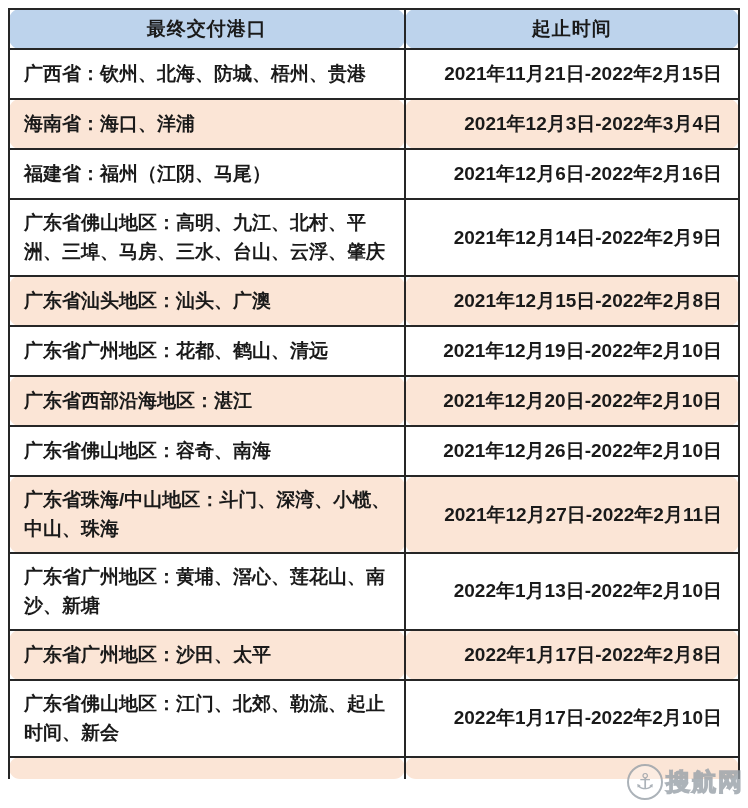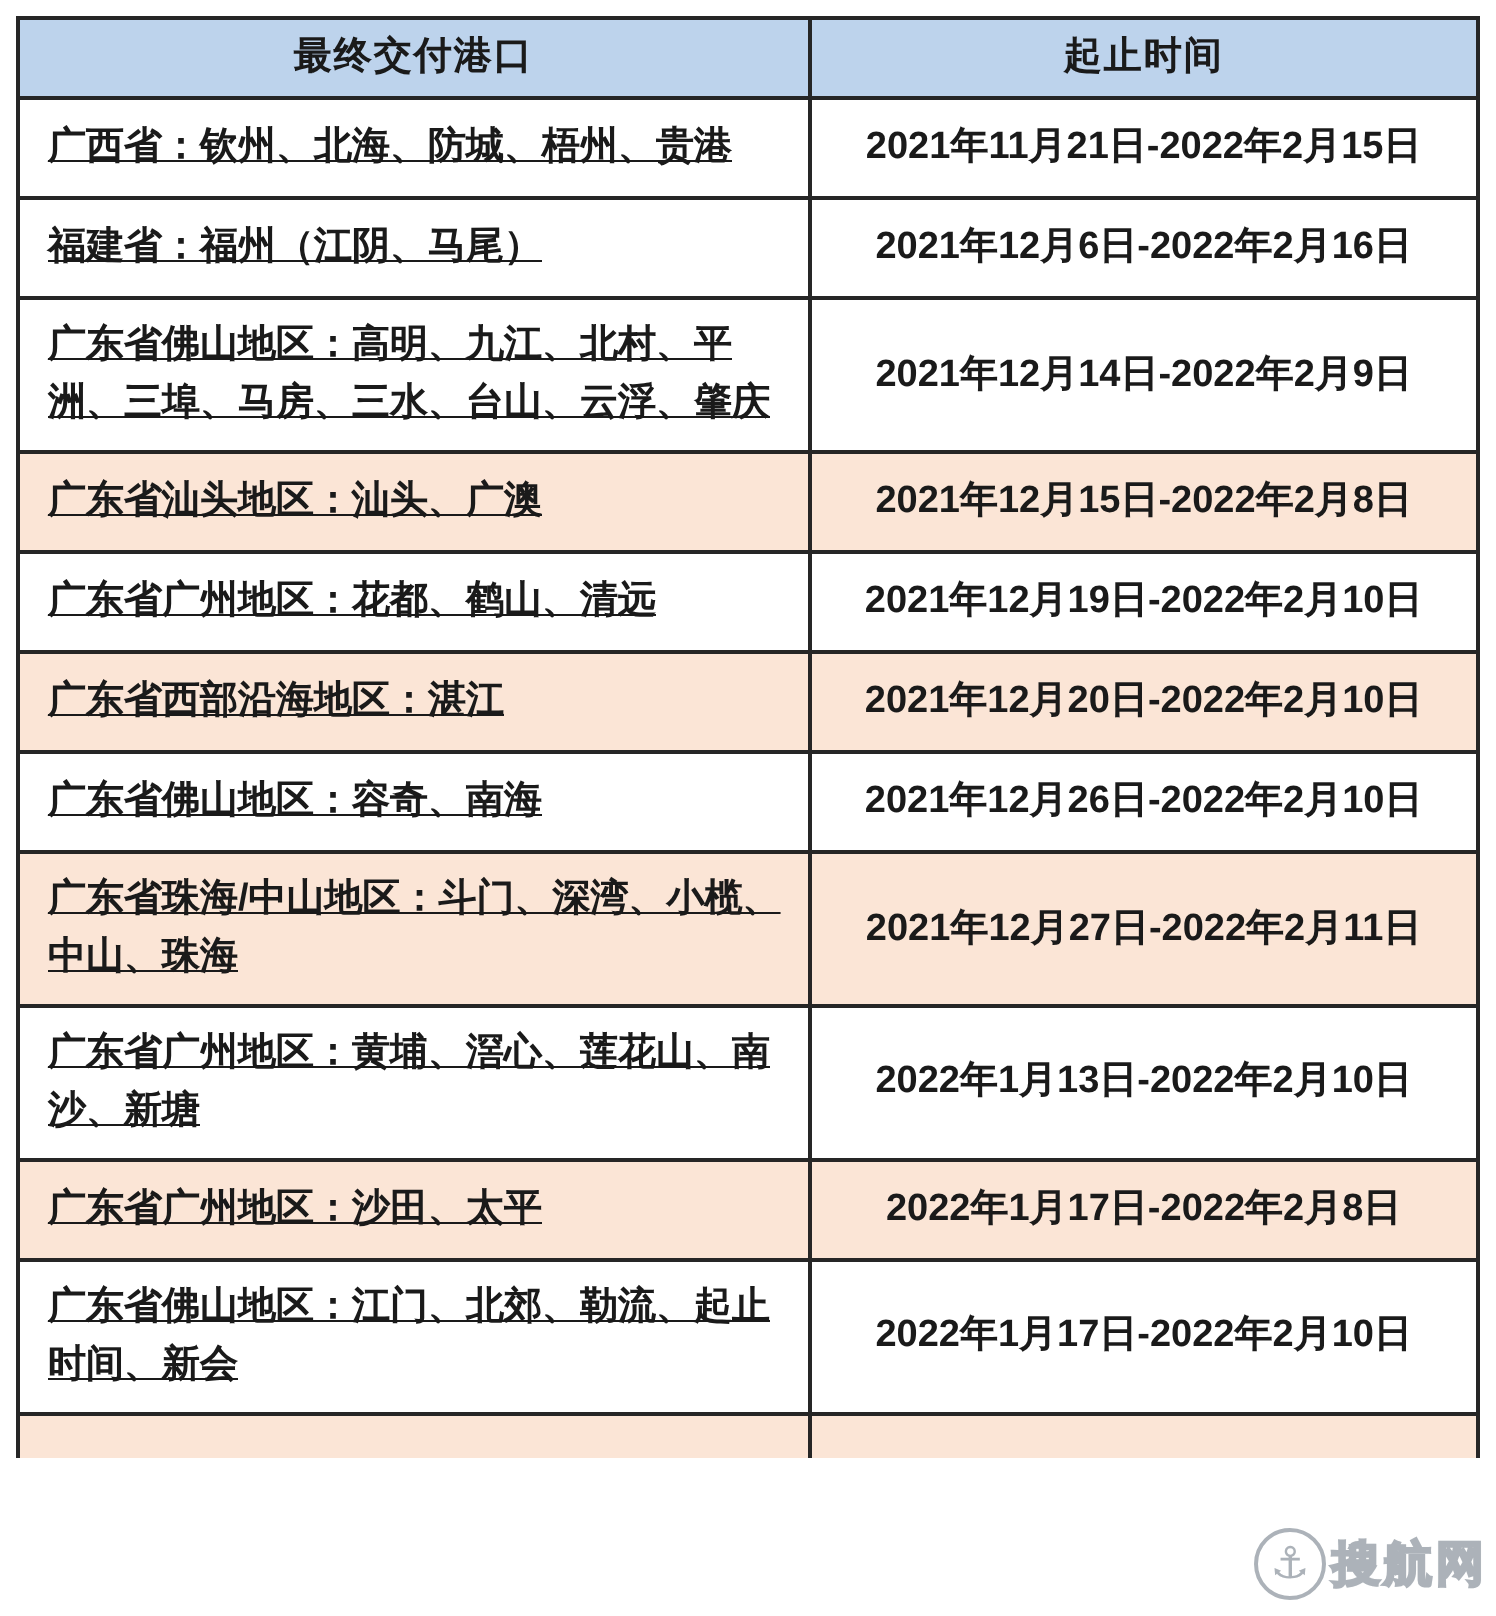--- a/index.html
+++ b/index.html
@@ -3,21 +3,21 @@
 <meta charset="utf-8">
 <style>
   :root {
     --header-bg: #BDD3EC;
     --shade-bg: #FBE5D6;
     --row-bg: #FFFFFF;
     --border: #262626;
     --text: #1A1A1A;
     --watermark: #98A0A8;
   }
-  * { margin: 0; padding: 0; box-sizing: border-box; }
+  * { margin: 0; padding: 0; box-sizing: border-box; border-radius: 11px; }
   html, body {
     width: 748px; height: 808px;
     overflow: hidden;
     background: #FFFFFF;
     font-family: "Liberation Sans", "DejaVu Sans", sans-serif;
   }
   .page { padding: 8px 8px 0 8px; position: relative; width: 748px; height: 808px; overflow: hidden; }
   table.port-table {
     width: 732px;
     border-collapse: collapse;
@@ -34,22 +34,22 @@
     vertical-align: middle;
   }
   .port-table th {
     background: var(--header-bg);
     height: 40px;
     text-align: center;
     letter-spacing: 1px;
   }
   .port-table td { background: var(--row-bg); height: 50px; }
   .port-table tr.shade td { background: var(--shade-bg); }
-  .port-table td.port { text-align: left; padding: 8px 10px 8px 14px; text-decoration: underline; }
-  .port-table td.time { text-align: center; padding: 8px 16px; }
+  .port-table td.port { text-align: left; padding: 8px 10px 8px 14px; }
+  .port-table td.time { text-align: right; padding: 8px 16px; }
   .port-table tr.partial td { height: 22px; border-bottom: none; }
   .watermark {
     position: absolute;
     right: 4px;
     bottom: 8px;
     display: flex;
     align-items: center;
     gap: 3px;
     opacity: 0.8;
     pointer-events: none;
@@ -87,20 +87,24 @@
         <th>起止时间</th>
       </tr>
     </thead>
     <tbody id="table-body">
 
   <tr class="data-row">
     <td class="port">广西省：钦州、北海、防城、梧州、贵港</td>
     <td class="time">2021年11月21日-2022年2月15日</td>
   </tr>
 
+  <tr class="data-row shade">
+    <td class="port">海南省：海口、洋浦</td>
+    <td class="time">2021年12月3日-2022年3月4日</td>
+  </tr>
 
   <tr class="data-row">
     <td class="port">福建省：福州（江阴、马尾）</td>
     <td class="time">2021年12月6日-2022年2月16日</td>
   </tr>
 
 
   <tr class="data-row">
     <td class="port">广东省佛山地区：高明、九江、北村、平洲、三埠、马房、三水、台山、云浮、肇庆</td>
     <td class="time">2021年12月14日-2022年2月9日</td>

